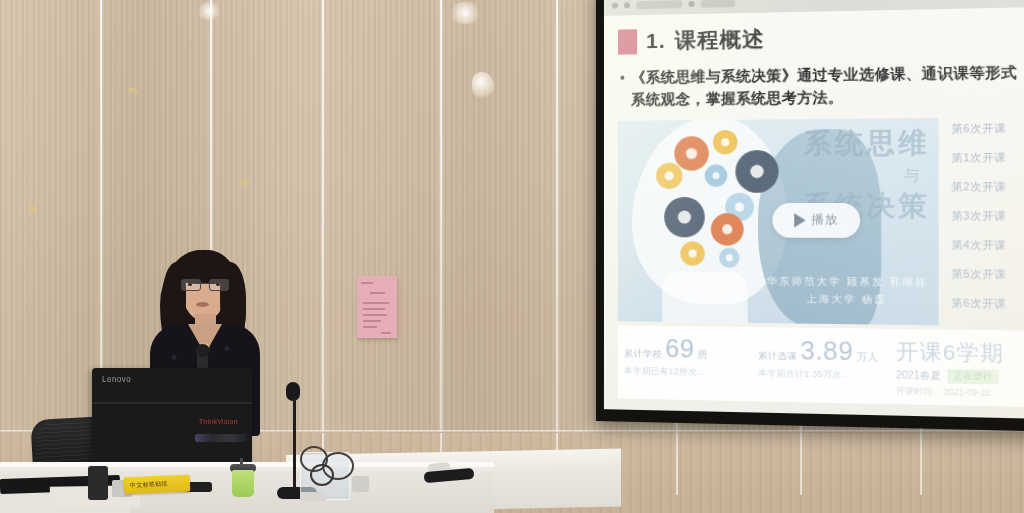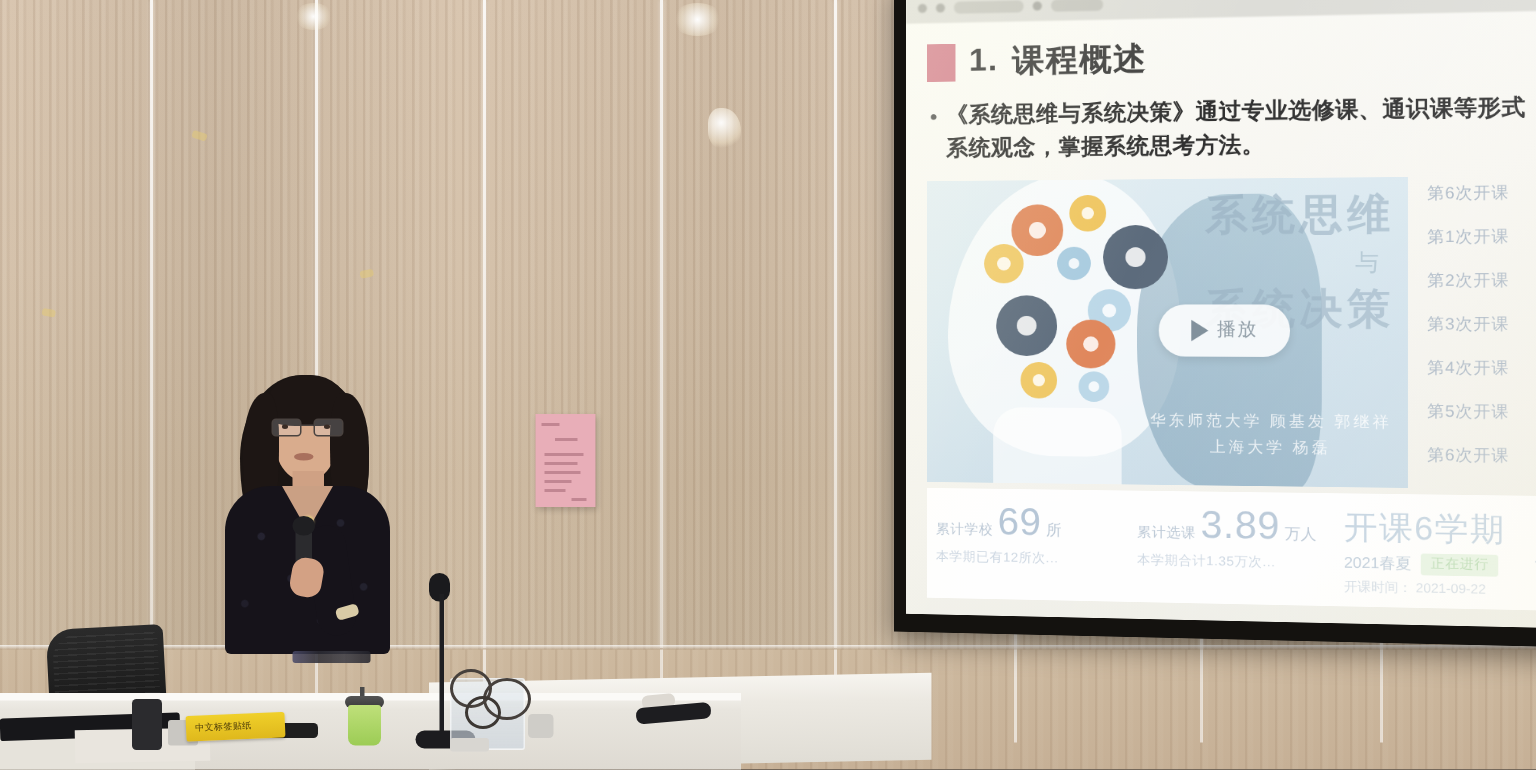--- a/index.html
+++ b/index.html
@@ -403,20 +403,25 @@
     <div class="mic-hand"></div>
     <div class="mic-head"></div>
     <div class="hand"></div>
     <div class="watch"></div>
   </div>
 
   <div class="chair">
       <div class="chair-mesh"></div>
     </div>
 
+  <div class="monitor">
+    <div class="monitor-hinge"></div>
+    <div class="lenovo">Lenovo</div>
+    <div class="mon-red">ThinkVision</div>
+  </div>
   <div class="mon-ports"></div>
   <div class="mon-neck"></div>
 
   <div class="desk-right"></div>
   <div class="desk-main"></div>
   <div class="desk-edge"></div>
   <div class="desk-left-low"></div>
   <div class="mon-base"></div>
 
   <div class="keyboard"></div>

